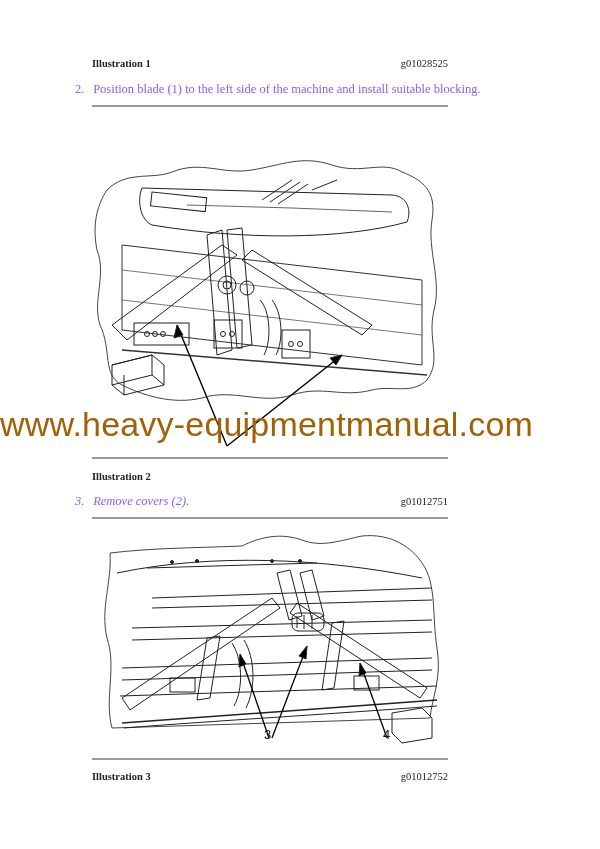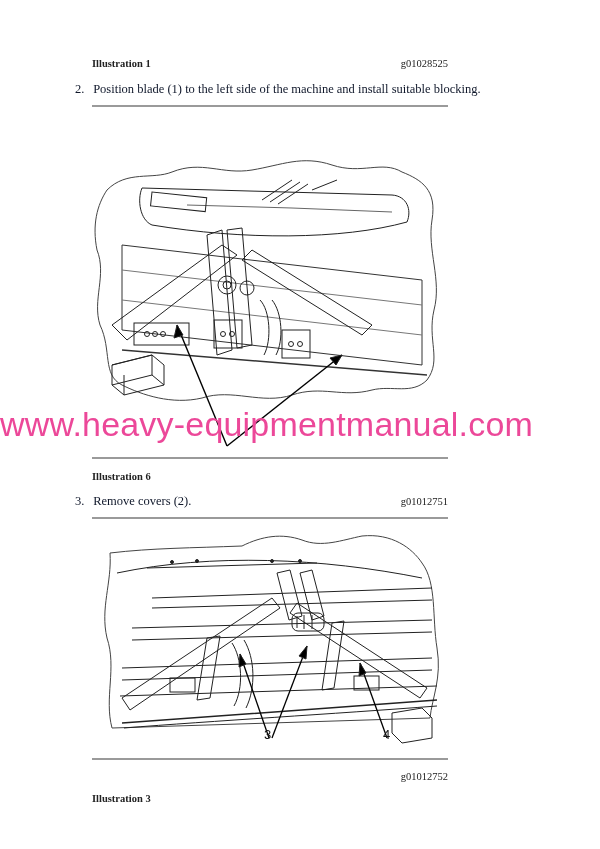--- a/index.html
+++ b/index.html
@@ -2,27 +2,27 @@
 <html><head>
 <meta charset="utf-8">
 <style>
   html, body { margin:0; padding:0; background:#ffffff; }
   body { width:600px; height:849px; position:relative; overflow:hidden;
          font-family:"Liberation Serif", serif; color:#111; }
   .abs { position:absolute; }
   .caption { font-size:10.5px; color:#222; }
   .caption-left { left:92px;font-weight:bold; }
   .caption-right { right:152px; text-align:right; }
-  .step { font-size:12.5px; color:#0f172a; left:75px; white-space:nowrap; }
+  .step { font-size:12.5px; color:#8b5cf6; left:75px; white-space:nowrap; }
   .step .num { display:inline-block; width:15px; }
   .rule { left:92px; width:356px; height:2px; background:#9a9a9a; }
   .figure { left:92px; }
   .watermark { left:0; width:484px; text-align:center; top:405px;
                font-family:"Liberation Sans", sans-serif; font-size:34px;
-               color:#ec4899; letter-spacing:0.2px; white-space:nowrap; }
+               color:#a16207; letter-spacing:0.2px; white-space:nowrap; }
   svg { display:block; }
 </style>
 </head>
 <body>
 
 <div class="abs caption caption-left" style="top:58px;">Illustration 1</div>
 <div class="abs caption caption-right" style="top:58px;text-align:right;">g01028525</div>
 
 <div class="abs step" style="top:82px;">
   <span class="num">2.</span>
@@ -75,24 +75,24 @@
     <path d="M85,175 L82,188 L91,185 Z" fill="#000"></path>
     <path d="M135,296 L250,205" stroke="#000" stroke-width="1.4"></path>
     <path d="M250,205 L238,208 L244,215 Z" fill="#000"></path>
   </svg>
 </div>
 
 <div class="abs watermark">www.heavy-equipmentmanual.com</div>
 
 <div class="abs rule" style="top:457px;"></div>
 
-<div class="abs caption caption-left" style="top:471px;">Illustration 6</div>
+<div class="abs caption caption-left" style="top:471px;">Illustration 2</div>
 <div class="abs caption caption-right" style="top:471px;margin-top:25px;">g01012751</div>
 
-<div class="abs step" style="top:494px;">
+<div class="abs step" style="top:494px;font-style:italic;">
   <span class="num">3.</span>
   <span>Remove covers (2).</span>
 </div>
 <div class="abs rule" style="top:517px;"></div>
 
 <div class="abs figure" style="top:528px;">
   <svg width="356" height="225" viewBox="0 0 356 225" fill="none" stroke="#222" stroke-width="1">
 
     <path d="M18,25 C60,20 100,20 150,18 C170,8 190,5 210,12 C230,20 250,12 270,8 C300,5 320,20 330,35 C345,55 340,90 345,120 C350,150 340,170 338,190 L20,200 C12,170 25,140 15,110 C8,80 20,55 18,25 Z" stroke="#444"></path>
 
@@ -132,14 +132,14 @@
 
     <path d="M295,210 L268,135" stroke="#000" stroke-width="1.3"></path>
     <path d="M268,135 L267,148 L274,145 Z" fill="#000"></path>
   </svg>
   <div class="abs" style="left:172px;top:199px;font-family:'Liberation Sans',sans-serif;font-size:13px;">3</div>
   <div class="abs" style="left:291px;top:199px;font-family:'Liberation Sans',sans-serif;font-size:13px;">4</div>
 </div>
 
 <div class="abs rule" style="top:758px;"></div>
 
-<div class="abs caption caption-left" style="top:771px;margin-top:22px;">Illustration 3</div>
+<div class="abs caption caption-left" style="top:771px;">Illustration 3</div>
 <div class="abs caption caption-right" style="top:771px;">g01012752</div>
 
 </body></html>

